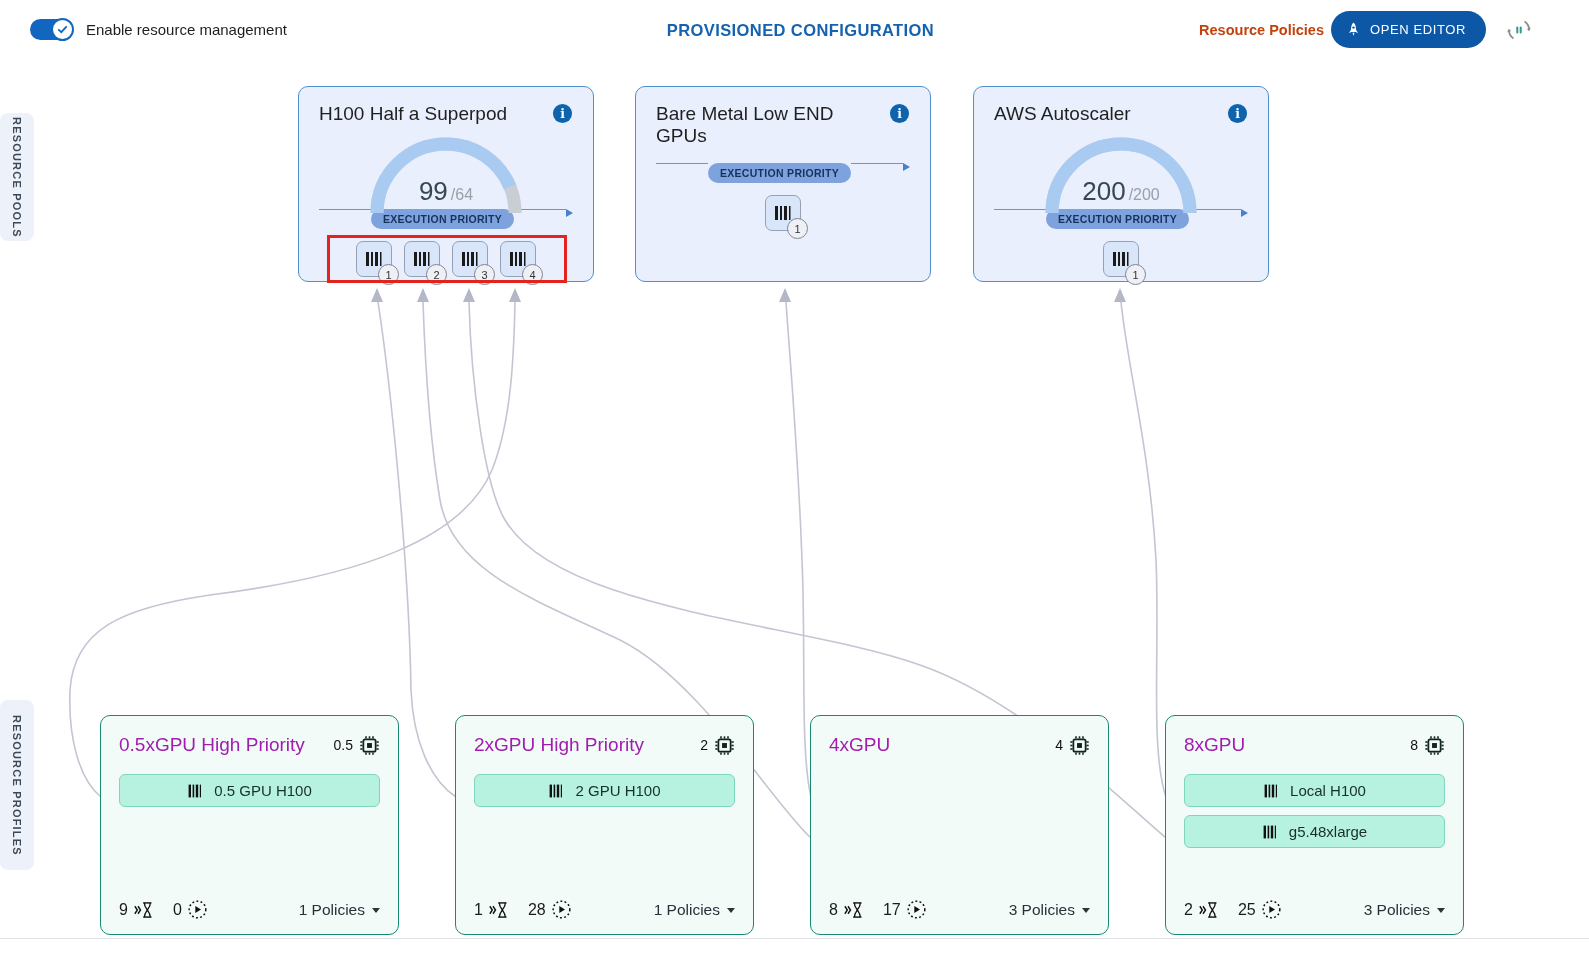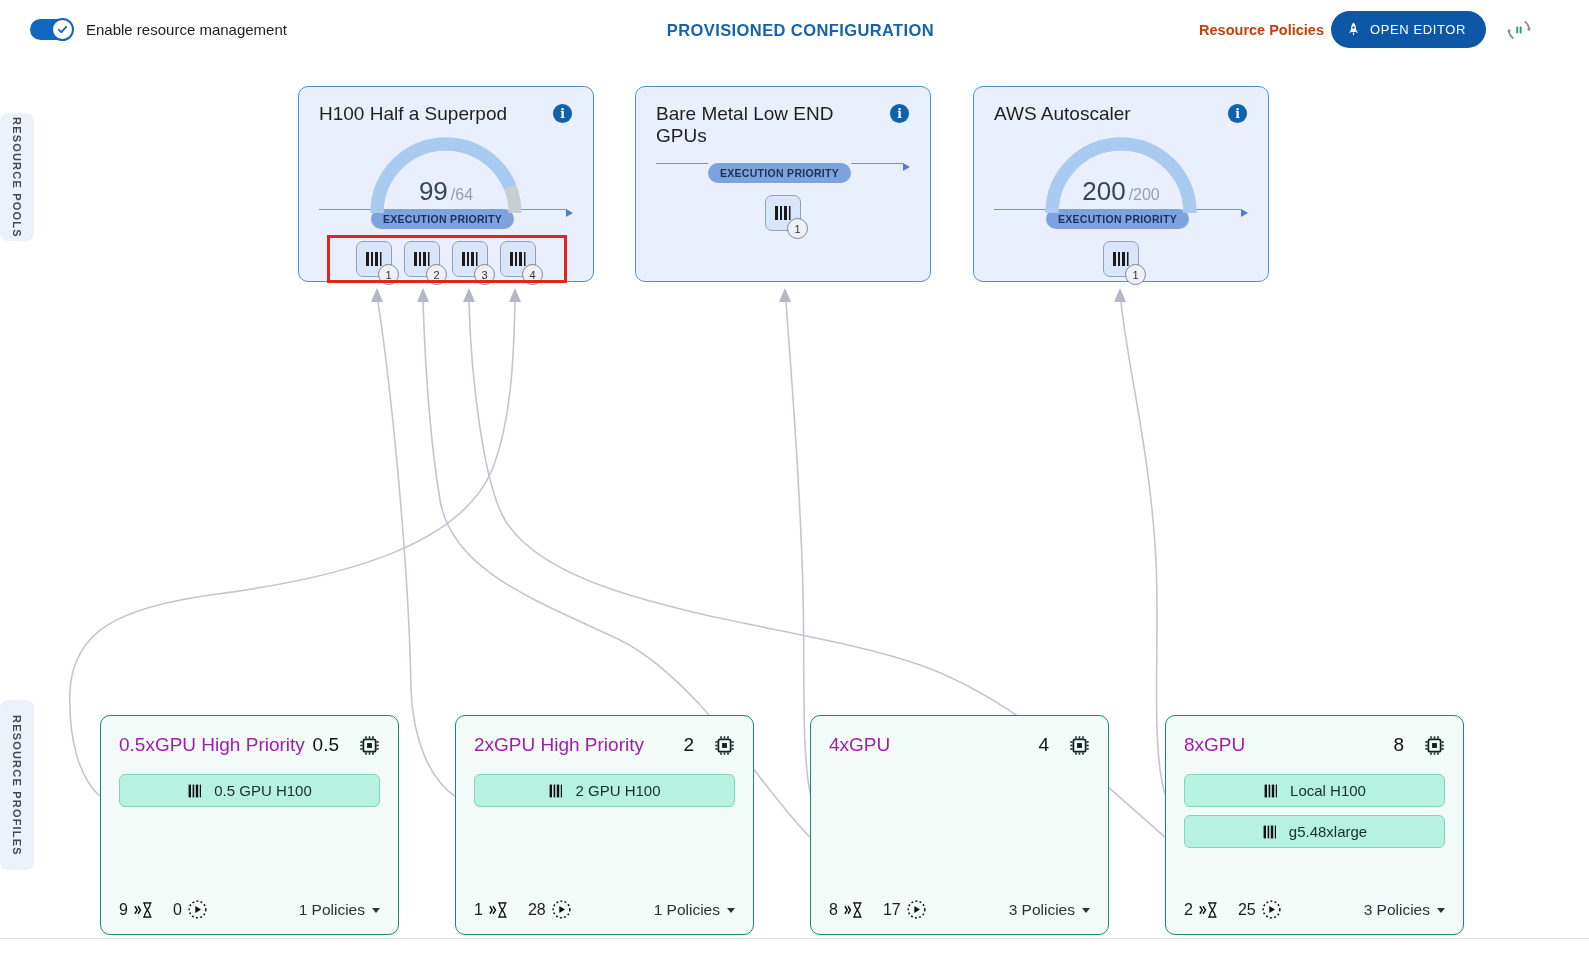--- a/index.html
+++ b/index.html
@@ -58,21 +58,21 @@
   .chip-badge { position:absolute; right:-8px; bottom:-9px; width:21px; height:21px; background:#eef0f6;
                 border:1.5px solid #7e8694; border-radius:50%; font-size:11px; color:#333;
                 display:flex; align-items:center; justify-content:center; }
   .redbox { position:absolute; left:28px; right:26px; top:148px; height:48px; border:3px solid #e3241d; z-index:3; }
 
   
   .prof-card { position:absolute; top:715px; width:299px; height:220px; background:#f3fbf8;
                border:1.5px solid #178a72; border-radius:10px; z-index:2; padding:18px 18px 0 18px; }
   .prof-head { display:flex; justify-content:space-between; align-items:center; }
   .prof-title { font-size:19px; color:#a21caf; }
-  .prof-count { display:flex; align-items:center; gap:20px; font-size:19px; color:#111; }
+  .prof-count { display:flex; align-items:center; gap:6px; font-size:14px; color:#111; }
   .prof-items { display:flex; flex-direction:column; gap:8px; margin-top:18px; }
   .prof-item { height:33px; background:#b7f1e0; border:1px solid #7fd6bd; border-radius:6px;
                display:flex; align-items:center; gap:11px; padding:0 12px; font-size:15px; color:#17302a;justify-content:center; }
   .prof-foot { position:absolute; left:18px; right:18px; bottom:14px; display:flex;
                justify-content:space-between; align-items:center; }
   .foot-left { display:flex; align-items:center; gap:18px; }
   .foot-stat { display:flex; align-items:center; gap:5px; font-size:16px; color:#1b1b1b; }
   .policies { display:flex; align-items:center; gap:7px; font-size:15.5px; color:#263238; cursor:pointer; }
   .caret { width:0; height:0; border-top:5px solid #333; border-left:4.5px solid transparent;
            border-right:4.5px solid transparent; margin-top:2px; }

